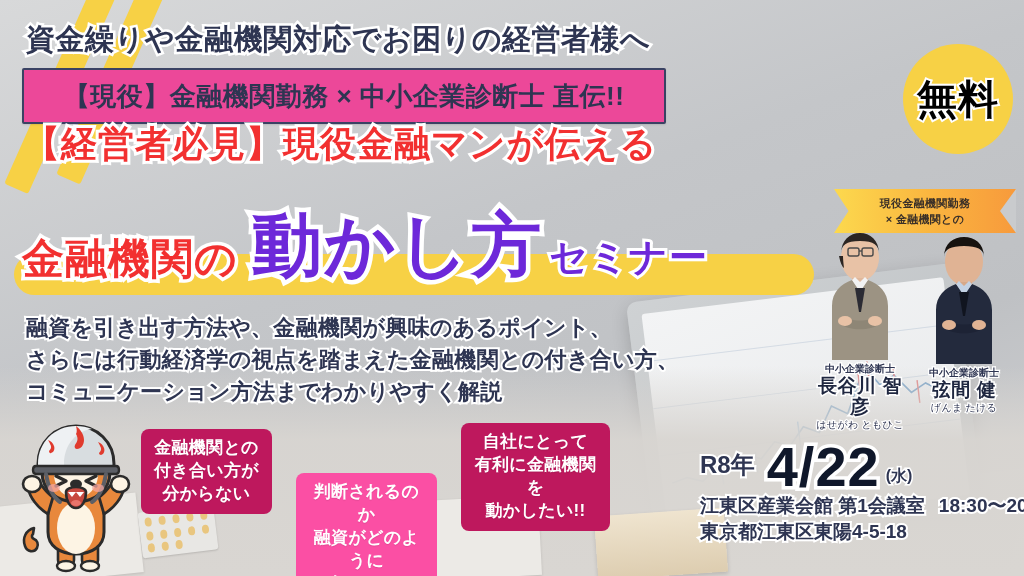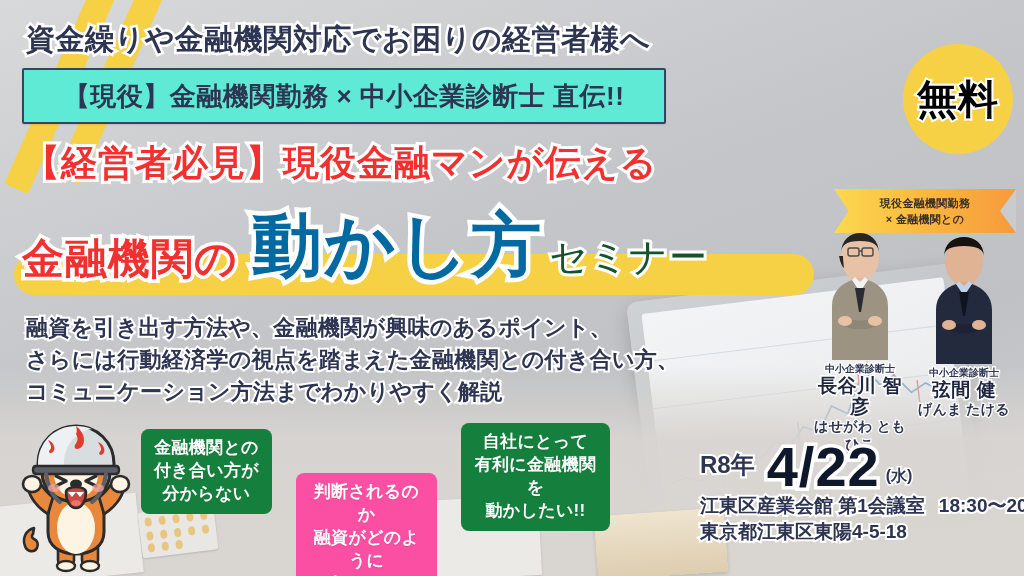--- a/index.html
+++ b/index.html
@@ -81,32 +81,32 @@
     font-size:29px; font-weight:bold; color:#2e3552;
     letter-spacing:.5px;
     -webkit-text-stroke:5px #ffffff;
     paint-order:stroke fill;
     white-space:nowrap;
   }
 
   
   .subbox {
     position:absolute; left:22px; top:68px; width:644px; height:56px;
-    background:#5eead4; border:2px solid #3a4263; border-radius:2px;
+    background:#ec4899; border:2px solid #3a4263; border-radius:2px;
     display:flex; align-items:center; justify-content:center;
     box-shadow:0 1px 2px rgba(0,0,0,.10);
   }
   .subbox span {
     font-size:26px; font-weight:bold; color:#2e3552; letter-spacing:.5px;
     white-space:nowrap;
   }
 
   
   .head-red {
-    position:absolute; left:24px; top:139px;
+    position:absolute; left:24px; top:120px;
     font-size:36px; font-weight:bold; color:#f23030;
     -webkit-text-stroke:6px #ffffff;
     paint-order:stroke fill;
     letter-spacing:1px; white-space:nowrap;
   }
 
   
   .yellow-band {
     position:absolute; left:14px; top:254px; width:800px; height:41px;
     background:#f7d145; border-radius:22px;
@@ -116,26 +116,26 @@
   .title-row {
     position:absolute; left:22px; top:210px;
     display:flex; align-items:flex-end; white-space:nowrap;
   }
   .t-small {
     font-size:42px; font-weight:bold; color:#f23030;
     -webkit-text-stroke:7px #ffffff; paint-order:stroke fill;
     letter-spacing:1px; line-height:1;
   }
   .t-big {
-    font-size:70px; font-weight:bold; color:#0369a1;
+    font-size:70px; font-weight:bold; color:#6d28d9;
     -webkit-text-stroke:9px #ffffff; paint-order:stroke fill;
     letter-spacing:2px; line-height:1; margin:0 6px 0 14px;
   }
   .t-sem {
-    font-size:38px; font-weight:normal; color:#14532d;
+    font-size:38px; font-weight:bold; color:#6d28d9;
     -webkit-text-stroke:6px #ffffff; paint-order:stroke fill;
     letter-spacing:1px; line-height:1; padding-bottom:4px;
   }
 
   
   .desc { position:absolute; left:26px; top:312px; }
   .desc div {
     font-size:22px; font-weight:bold; color:#2e3552;
     line-height:1.45; letter-spacing:.3px;
     -webkit-text-stroke:4px #ffffff; paint-order:stroke fill;
@@ -180,32 +180,32 @@
   .caption { text-align:center; margin-top:2px; }
   .cap-role {
     font-size:10px; font-weight:bold; color:#2e3552;
     -webkit-text-stroke:2.5px #fff; paint-order:stroke fill;
   }
   .cap-name {
     font-size:19px; font-weight:bold; color:#1f2740; letter-spacing:.5px;
     -webkit-text-stroke:3px #fff; paint-order:stroke fill; line-height:1.1;
   }
   .cap-kana {
-    font-size:14px; font-weight:bold; color:#2e3552; letter-spacing:.3px;
+    font-size:10px; font-weight:normal; color:#2e3552; letter-spacing:.3px;
     -webkit-text-stroke:2.5px #fff; paint-order:stroke fill;
   }
 
   
   .bubble {
     position:absolute; border-radius:8px; padding:8px 12px;
     text-align:center; color:#ffffff; font-weight:bold;
     font-size:17px; line-height:1.35; letter-spacing:.3px;
     text-shadow:0 1px 1px rgba(0,0,0,.10);
   }
-  .bubble.cyan { background:#15803d; }
+  .bubble.cyan { background:#be185d; }
   .bubble.pink { background:#fb4fa4; }
   .b1 { left:141px; top:429px; width:131px; }
   .b2 { left:296px; top:473px; width:141px; }
   .b3 { left:461px; top:423px; width:149px; }
 
   
   .event { position:absolute; left:700px; top:440px; }
   .ev-top { display:flex; align-items:flex-end; white-space:nowrap; }
   .ev-year {
     font-size:24px; font-weight:bold; color:#2e3552; padding-bottom:12px;

